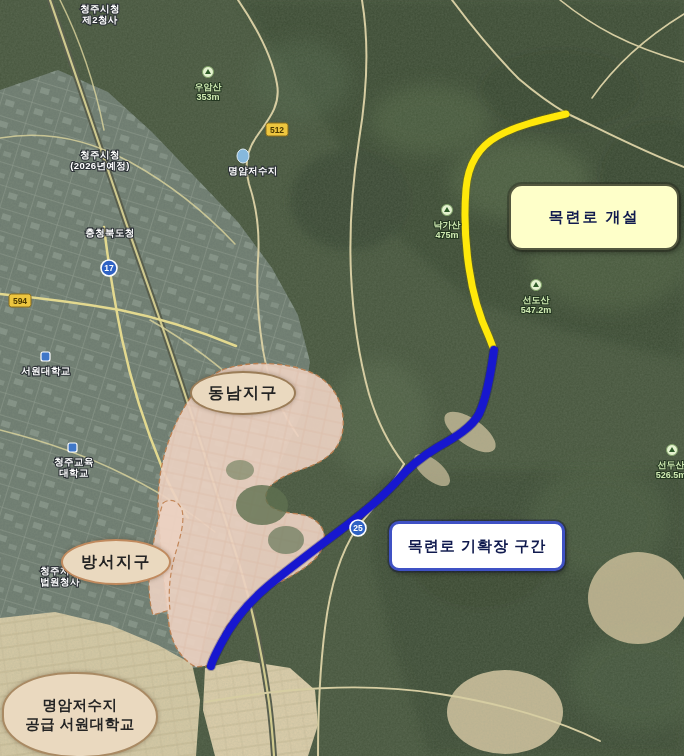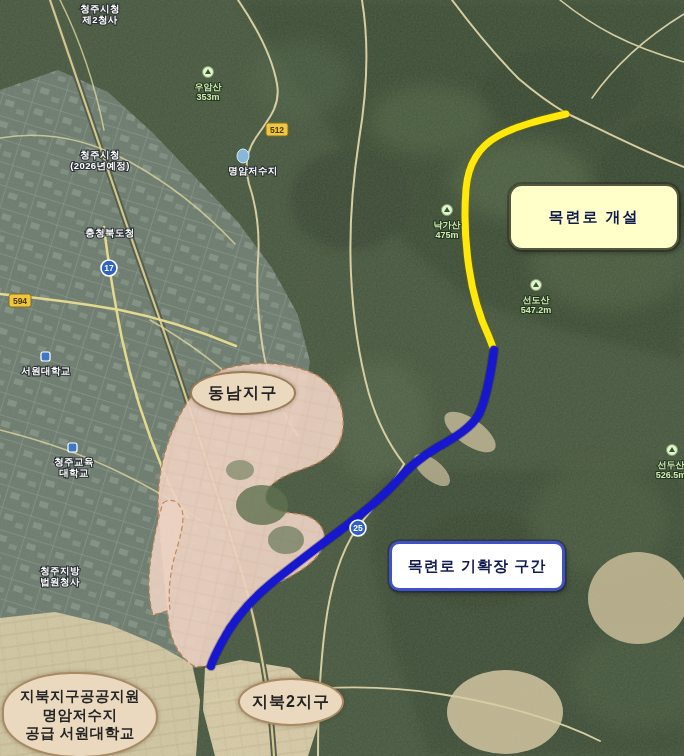--- a/index.html
+++ b/index.html
@@ -16,21 +16,21 @@
   .pill-jibuk2{left:238px;top:678px;width:102px;height:44px;font-size:16px;letter-spacing:1px;}
   .pill-jibuk-promo{left:2px;top:672px;width:152px;height:82px;border-radius:46% 54% 50% 50%;
     font-size:14.5px;line-height:1.3;text-align:center;letter-spacing:.5px;flex-direction:column;}
   
   .callout{position:absolute;display:flex;flex-direction:column;align-items:center;justify-content:center;
     font-weight:bold;color:#101a4e;text-align:right;}
   .callout-new{left:509px;top:184px;width:166px;height:62px;background:#feffc9;
     border:2.5px solid #53573f;border-radius:13px;font-size:15px;line-height:1.55;
     box-shadow:0 0 0 2px rgba(30,30,20,.35), 2px 3px 5px rgba(0,0,0,.35);}
   .callout-new .l1{letter-spacing:2px;}
-  .callout-widened{left:389px;top:541px;width:170px;height:44px;background:#ffffff;
+  .callout-widened{left:389px;top:521px;width:170px;height:44px;background:#ffffff;
     border:3px solid #3f51c4;border-radius:10px;font-size:15px;letter-spacing:1px;
     box-shadow:0 0 0 1.5px rgba(10,10,60,.35), 2px 3px 5px rgba(0,0,0,.3);}
   
   .poiw{font-weight:bold;font-size:9.5px;fill:#ffffff;stroke:#2e3338;stroke-width:2.2px;
     paint-order:stroke;text-anchor:middle;letter-spacing:.4px;}
   .poig{font-weight:bold;font-size:9px;fill:#cfeab2;stroke:#233620;stroke-width:2px;
     paint-order:stroke;text-anchor:middle;}
   .badge-num{font-weight:bold;font-size:8.5px;fill:#ffffff;text-anchor:middle;}
   .badge-num.y{fill:#4a3800;}
 </style>
@@ -204,25 +204,24 @@
     <text class="poiw" x="74" y="465">청주교육</text>
     <text class="poiw" x="74" y="476">대학교</text>
     <text class="poiw" x="60" y="574">청주지방</text>
     <text class="poiw" x="60" y="585">법원청사</text>
   </g>
 </svg>
 
 <div class="pill oval pill-dongnam">
   <span>동남지구</span>
 </div>
-<div class="pill oval pill-jibuk2">
-  <span>지북2지구</span>
+<div class="pill oval pill-bangseo">
+  <span>방서지구</span>
 </div>
 <div class="pill pill-jibuk-promo">
-  <div>지북지구공공지원</div>
   <div>명암저수지</div>
   <div>공급 서원대학교</div>
 </div>
 
 <div class="callout callout-new">
   <div class="l1">목련로 개설</div>
 </div>
 <div class="callout callout-widened">
   <span>목련로 기확장 구간</span>
 </div>

